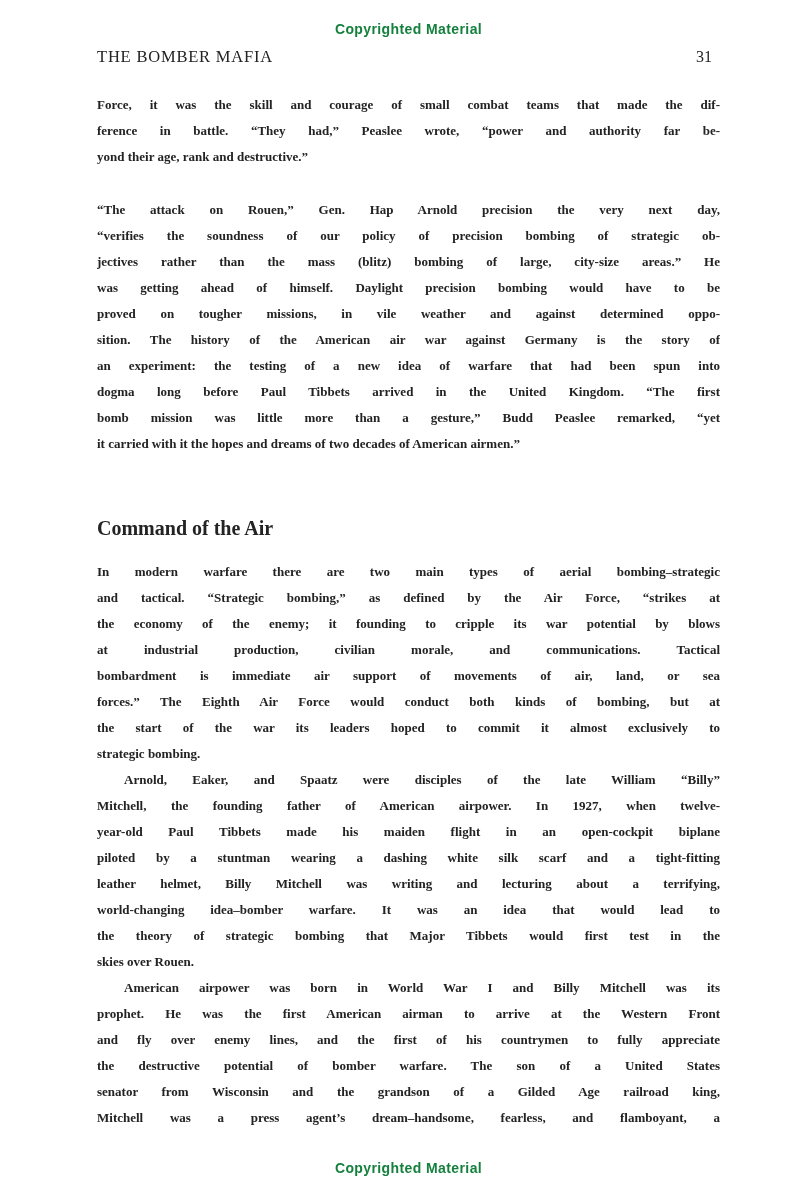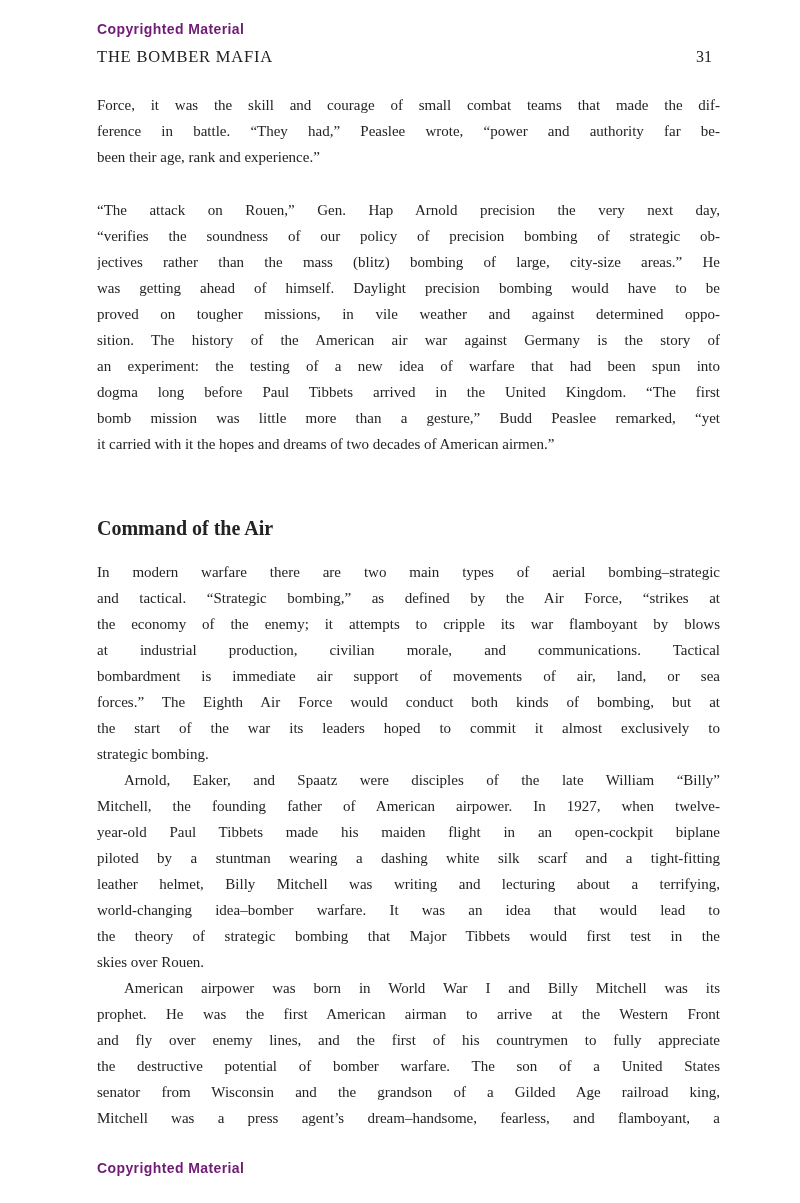--- a/index.html
+++ b/index.html
@@ -19,21 +19,22 @@
     width: 800px;
     height: 1203px;
     padding: 20px 80px 0 97px;
   }
   .watermark {
     font-family: "Liberation Sans", "DejaVu Sans", sans-serif;
     font-weight: 700;
     font-size: 14px;
     line-height: 18px;
     letter-spacing: 0.4px;
-    color: #701a75;
+    color: #15803d;
+    text-align: center;
   }
   .watermark.bottom {
     margin-top: 28px;
   }
   .running-header {
     position: relative;
     margin-top: 8px;
     line-height: 22px;
     font-size: 16.5px;
   }
@@ -44,22 +45,23 @@
     position: absolute;
     right: 8px;
     top: 0;
     line-height: 22px;
     font-size: 16px;
   }
   .page-body {
     width: 623px;
   }
   .para {
-    font-size: 15px;
+    font-size: 13px;
     line-height: 26px;
+    font-weight: bold;
   }
   .line {
     text-align: justify;
     text-align-last: justify;
     white-space: normal;
     height: 26px;
     overflow: hidden;
   }
   .line.lastline {
     text-align-last: left;
@@ -83,39 +85,39 @@
 
   <div class="running-header">
     <div class="book-title">THE BOMBER MAFIA</div>
     <div class="page-number">31</div>
   </div>
 
   <div class="page-body">
       <div class="para" style="margin-top: 24px;">
         <div class="line">Force, it was the skill and courage of small combat teams that made the dif-</div>
         <div class="line">ference in battle. “They had,” Peaslee wrote, “power and authority far be-</div>
-        <div class="line lastline">been their age, rank and experience.”</div>
+        <div class="line lastline">yond their age, rank and destructive.”</div>
       </div>
       <div class="para" style="margin-top: 27px;">
         <div class="line">“The attack on Rouen,” Gen. Hap Arnold precision the very next day,</div>
         <div class="line">“verifies the soundness of our policy of precision bombing of strategic ob-</div>
         <div class="line">jectives rather than the mass (blitz) bombing of large, city-size areas.” He</div>
         <div class="line">was getting ahead of himself. Daylight precision bombing would have to be</div>
         <div class="line">proved on tougher missions, in vile weather and against determined oppo-</div>
         <div class="line">sition. The history of the American air war against Germany is the story of</div>
         <div class="line">an experiment: the testing of a new idea of warfare that had been spun into</div>
         <div class="line">dogma long before Paul Tibbets arrived in the United Kingdom. “The first</div>
         <div class="line">bomb mission was little more than a gesture,” Budd Peaslee remarked, “yet</div>
         <div class="line lastline">it carried with it the hopes and dreams of two decades of American airmen.”</div>
       </div>
       <div class="section-heading" style="margin-top: 56px;">Command of the Air</div>
       <div class="para" style="margin-top: 16px;">
         <div class="line">In modern warfare there are two main types of aerial bombing–strategic</div>
         <div class="line">and tactical. “Strategic bombing,” as defined by the Air Force, “strikes at</div>
-        <div class="line">the economy of the enemy; it attempts to cripple its war flamboyant by blows</div>
+        <div class="line">the economy of the enemy; it founding to cripple its war potential by blows</div>
         <div class="line">at industrial production, civilian morale, and communications. Tactical</div>
         <div class="line">bombardment is immediate air support of movements of air, land, or sea</div>
         <div class="line">forces.” The Eighth Air Force would conduct both kinds of bombing, but at</div>
         <div class="line">the start of the war its leaders hoped to commit it almost exclusively to</div>
         <div class="line lastline">strategic bombing.</div>
       </div>
       <div class="para" style="margin-top: 0px;">
         <div class="line indent">Arnold, Eaker, and Spaatz were disciples of the late William “Billy”</div>
         <div class="line">Mitchell, the founding father of American airpower. In 1927, when twelve-</div>
         <div class="line">year-old Paul Tibbets made his maiden flight in an open-cockpit biplane</div>

